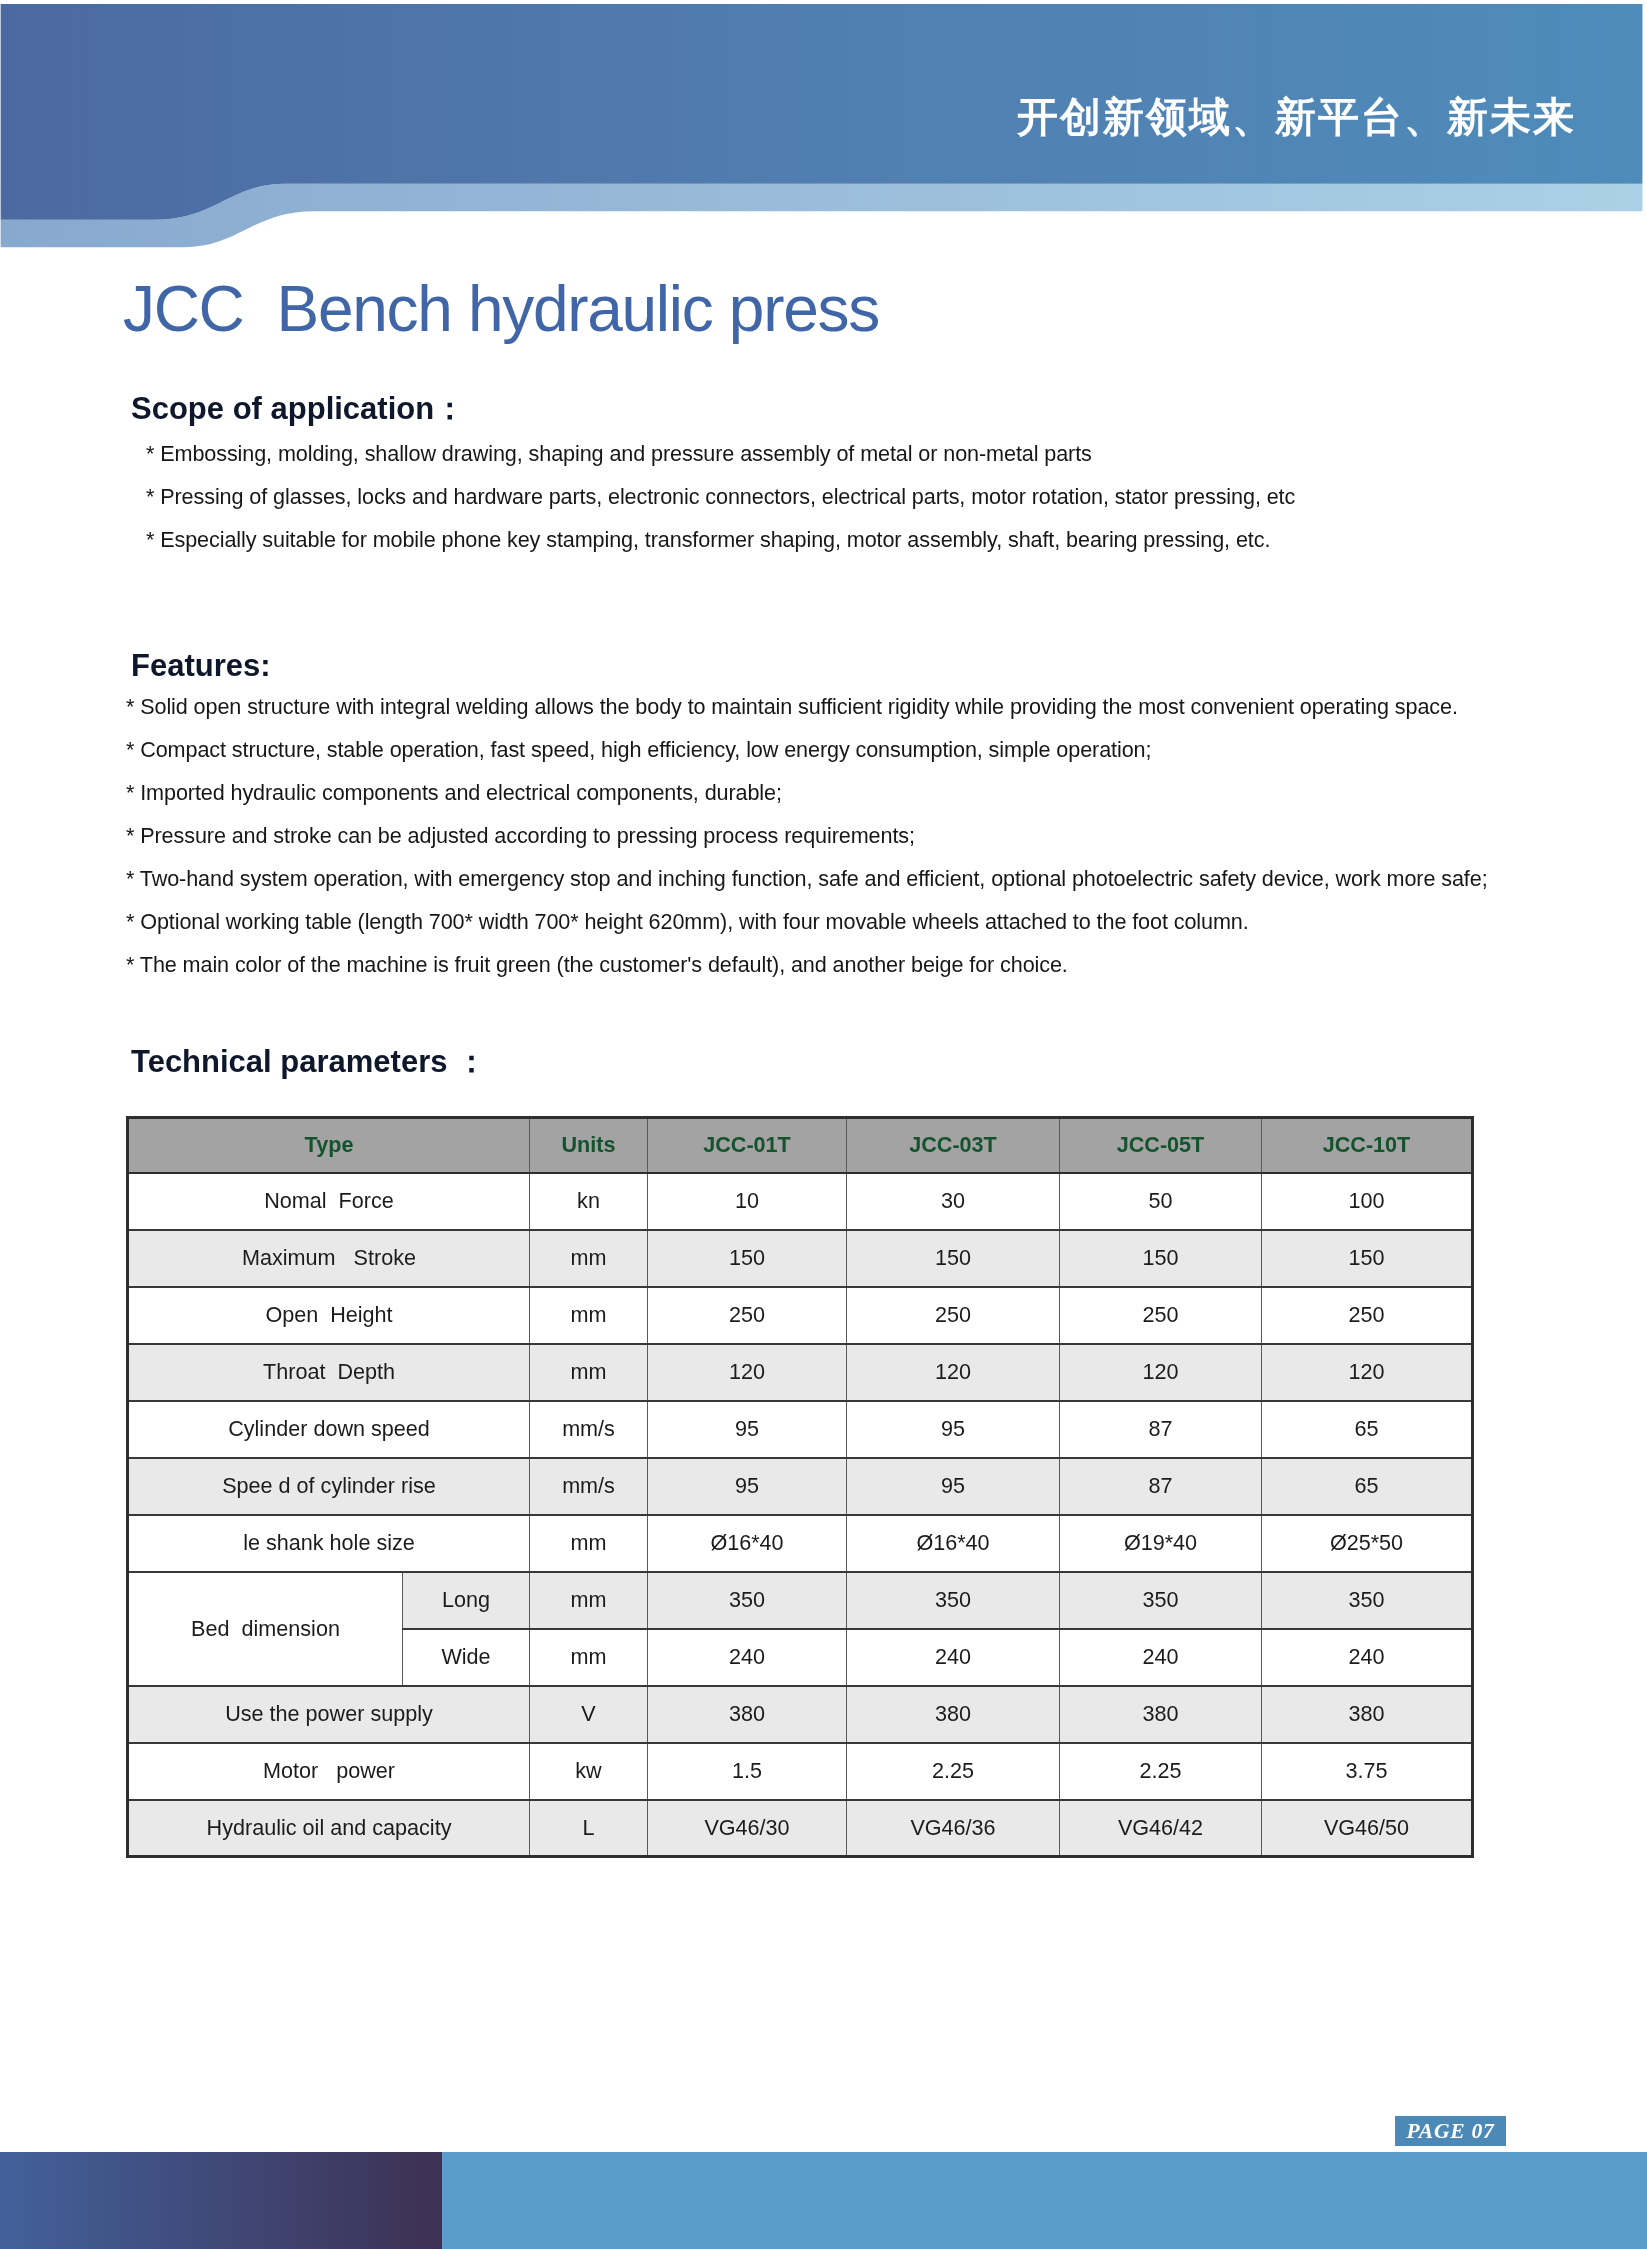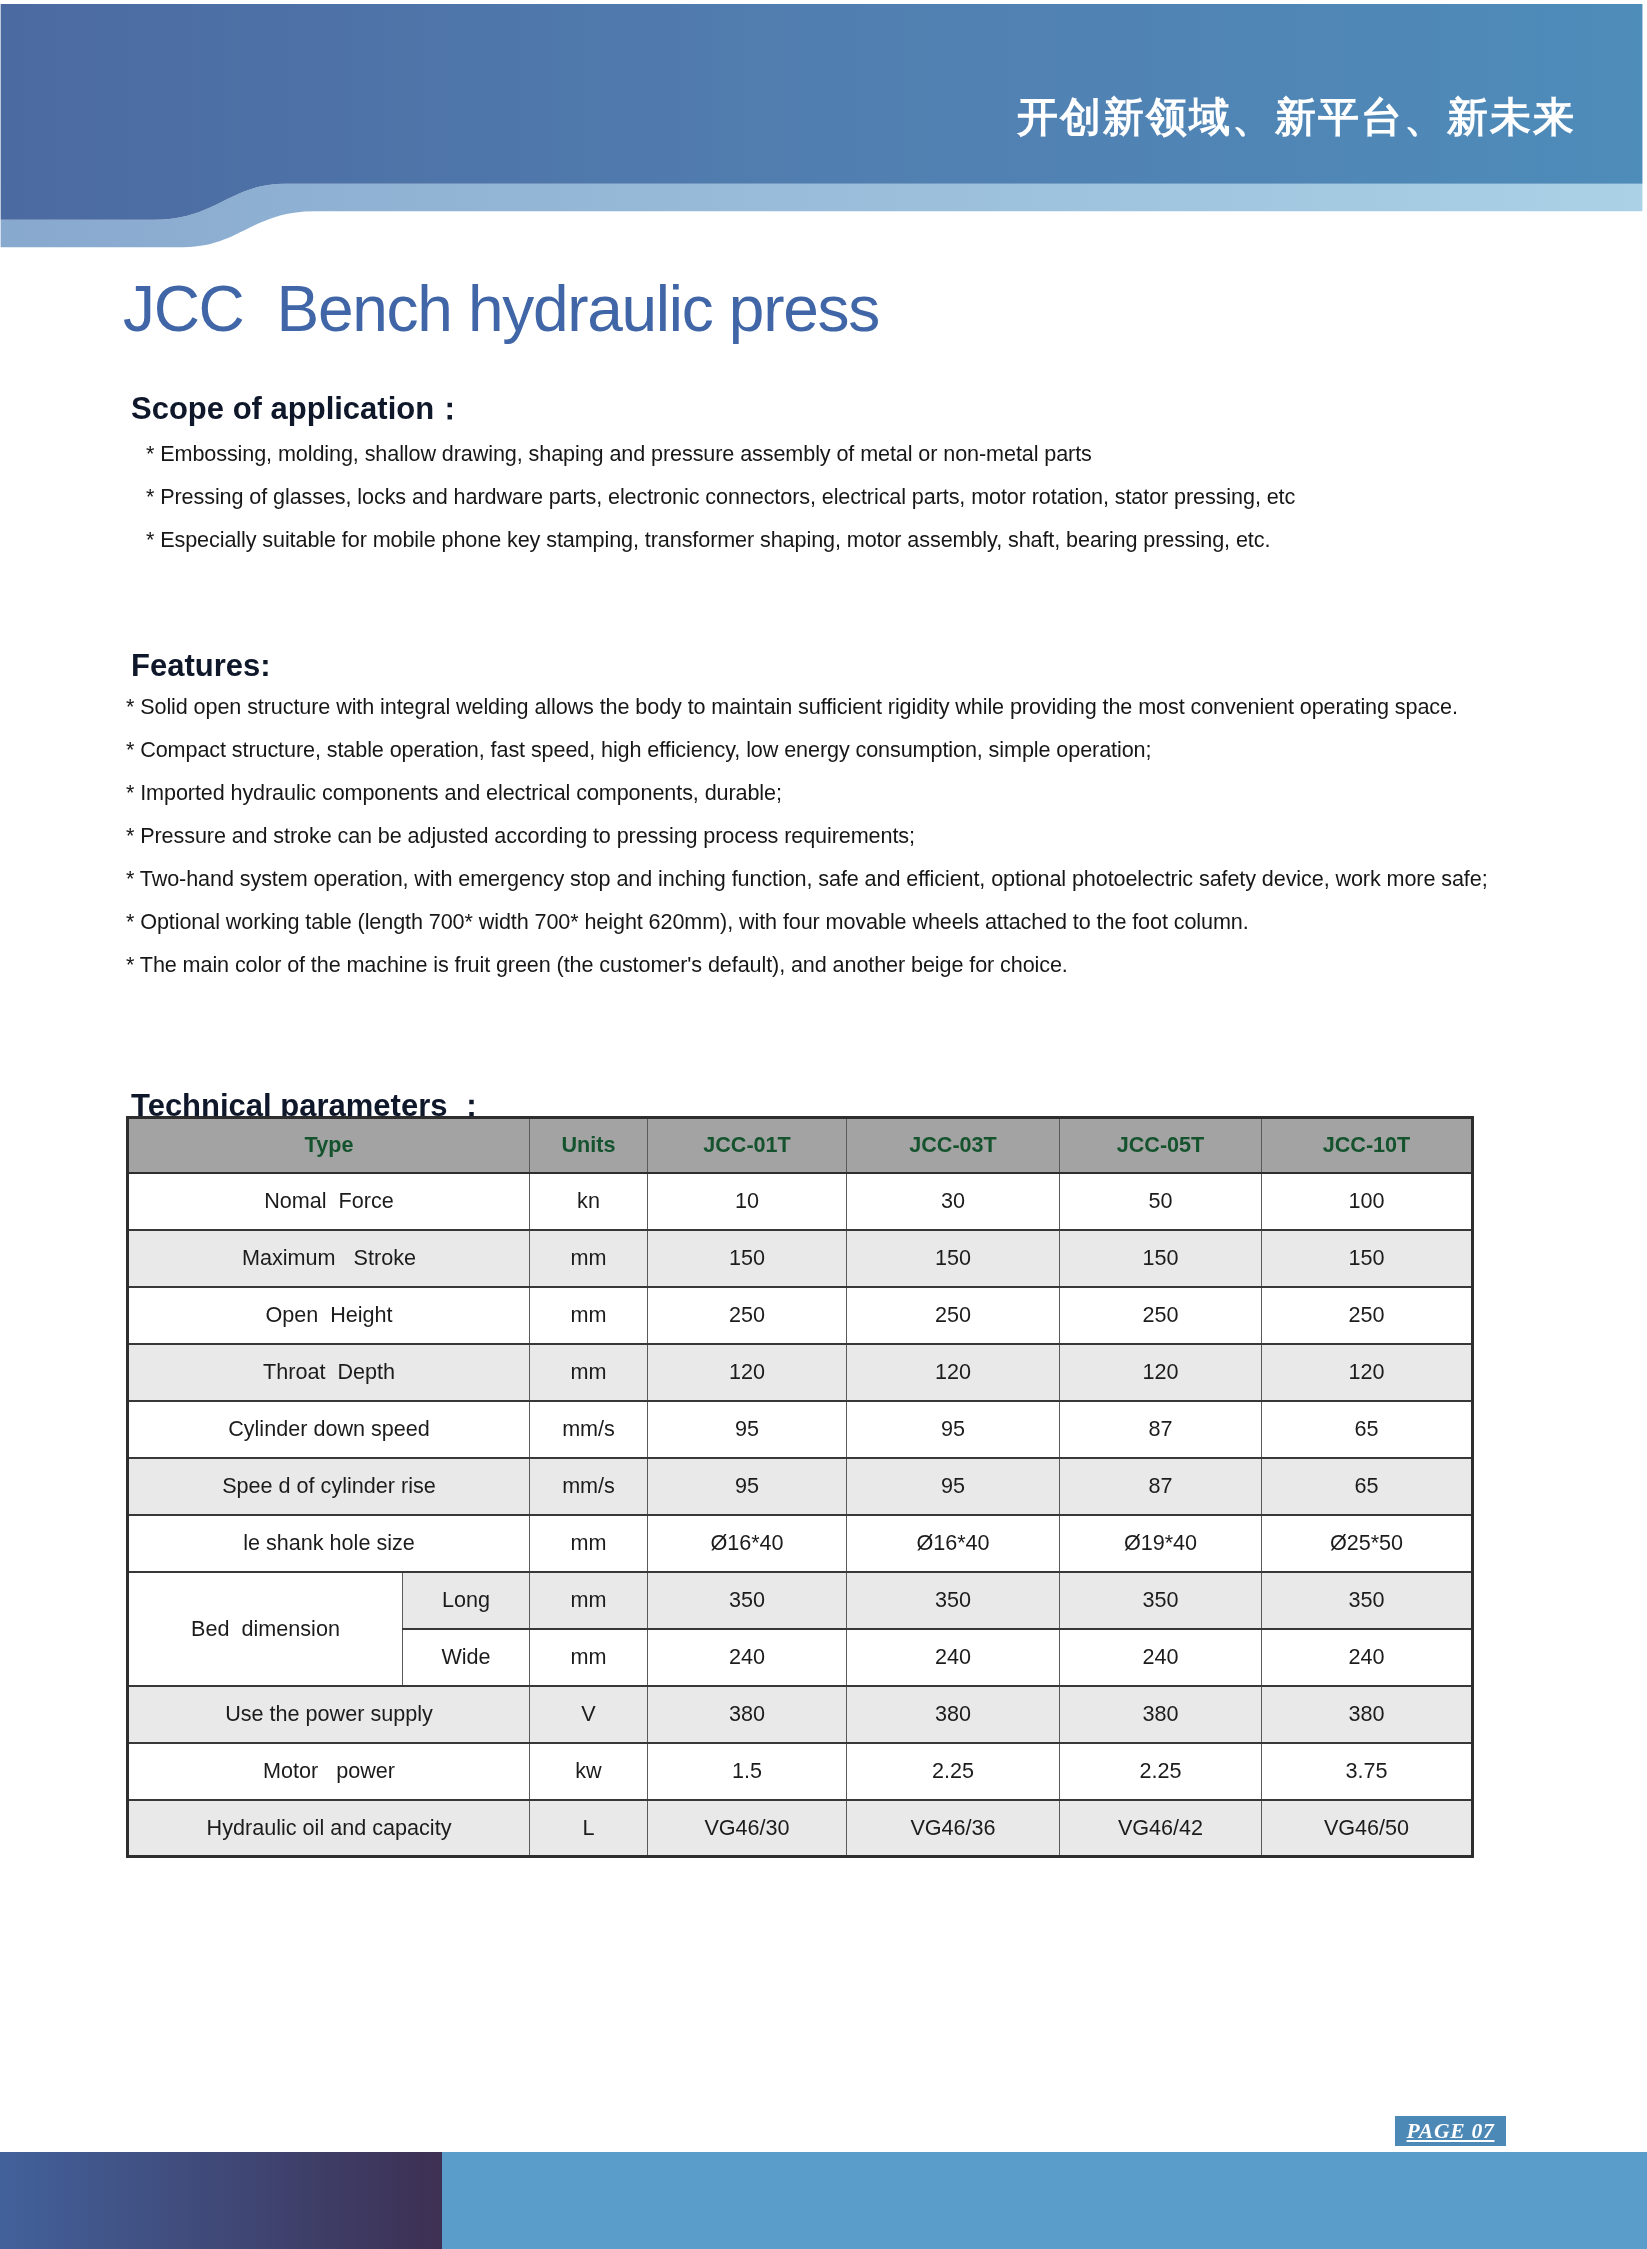--- a/index.html
+++ b/index.html
@@ -21,21 +21,21 @@
     font-size:64px; font-weight:400; color:#4066a7;
     letter-spacing:-1.3px; white-space:pre; line-height:1;
   }
   .sec-heading {
     position:absolute; left:131px;
     font-size:31px; font-weight:700; color:#0f172a;
     white-space:pre; line-height:1.2;
   }
   #scope-heading    { top:390px; }
   #features-heading { top:647px; }
-  #tech-heading     { top:1043px;margin-top:44px; }
+  #tech-heading     { top:1043px; }
   .bullets { position:absolute; left:126px; list-style:none; }
   .bullets li {
     font-size:21.6px; color:#171717; line-height:43px;
     white-space:pre; letter-spacing:-0.1px;
   }
   #scope-list    { top:432px;margin-left:20px; }
   #features-list { top:685px; }
 
   .spec-table {
     position:absolute; left:126px; top:1116px; width:1345px;
@@ -60,21 +60,20 @@
   tr.gray  td { background:#e9e9e9; }
   .spec-table td.c-bed { background:#ffffff; }
 
   .page-badge {
     position:absolute; left:1395px; top:2116px; width:111px; height:30px;
     background:#4d89b7; color:#ffffff;
     font-family:"Liberation Serif","DejaVu Serif",serif;
     font-style:italic; font-weight:700; font-size:21.6px;
     display:flex; align-items:center; justify-content:center;
     letter-spacing:0.7px;
-    text-decoration:underline;
   }
   .footer-band {
     position:absolute; left:0; top:2152px; width:1647px; height:98px;
     background:#5b9dca;
   }
   .footer-dark {
     position:absolute; left:0; top:0; width:442px; height:98px;
     background:linear-gradient(90deg,#42619b 0%,#3d3053 100%);
   }
 </style>

